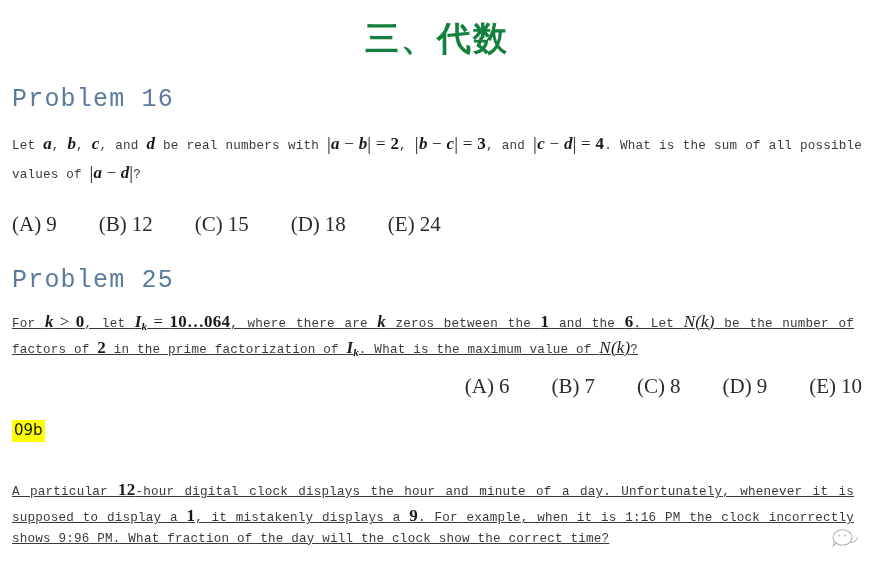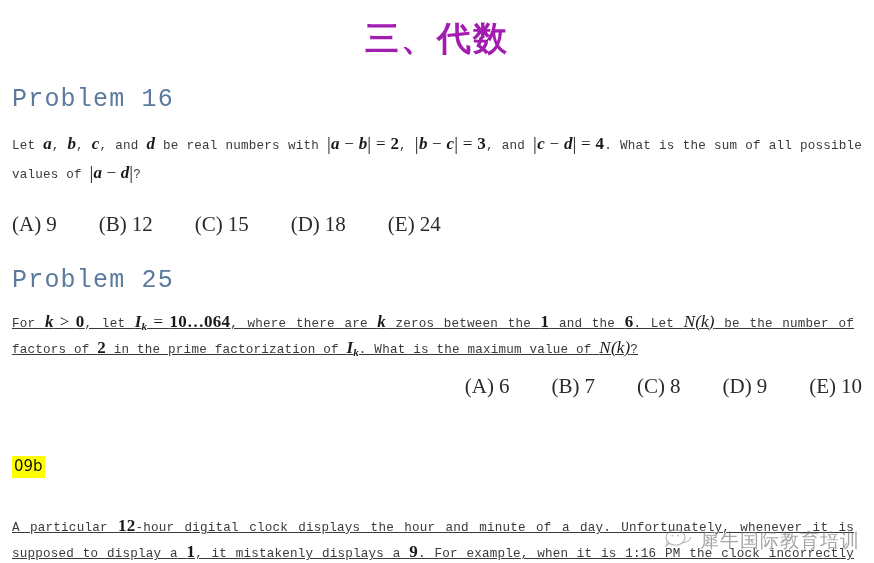--- a/index.html
+++ b/index.html
@@ -15,21 +15,21 @@
     font-family: "Liberation Mono", "DejaVu Sans Mono", monospace;
     color: #3d3d3d;
   }
 
   
   .page-title {
     text-align: center;
     font-family: "DejaVu Sans", sans-serif;
     font-size: 34px;
     font-weight: 700;
-    color: #a21caf;
+    color: #15803d;
     letter-spacing: 2px;
     padding-top: 18px;
     line-height: 1.2;
   }
 
   
   .problem {
     padding: 0 12px 0 12px;
   }
   .problem-heading {
@@ -107,21 +107,20 @@
   .tag-row { padding: 0 12px; }
   .tag {
     display: inline-block;
     background: #ffff00;
     color: #111111;
     font-family: "DejaVu Sans", sans-serif;
     font-size: 15px;
     font-weight: 400;
     padding: 1px 2px 2px 2px;
     line-height: 1.25;
-    margin-top: 36px;
   }
 
   
   .watermark {
     position: absolute;
     right: 14px;
     bottom: 9px;
     display: flex;
     align-items: center;
     gap: 7px;
@@ -189,14 +188,13 @@
 <div class="watermark">
   <span class="wechat-icon">
     <svg width="30" height="22" viewBox="0 0 30 22" fill="none" stroke="#8a8a8a" stroke-width="1.1">
       <ellipse cx="12.5" cy="10.5" rx="9.5" ry="7.8"></ellipse>
       <path d="M6.5 16.2 L3.2 19.0 L4.3 15.2"></path>
       <circle cx="9.3" cy="8.6" r="0.95" fill="#8a8a8a" stroke="none"></circle>
       <circle cx="15.2" cy="8.6" r="0.95" fill="#8a8a8a" stroke="none"></circle>
       <path d="M20.0 15.5 C24.5 15.5 27.6 12.9 27.6 9.9"></path>
     </svg>
   </span>
-  <span class="watermark-text">犀牛国际教育培训</span>
 </div>
 
 </body></html>

